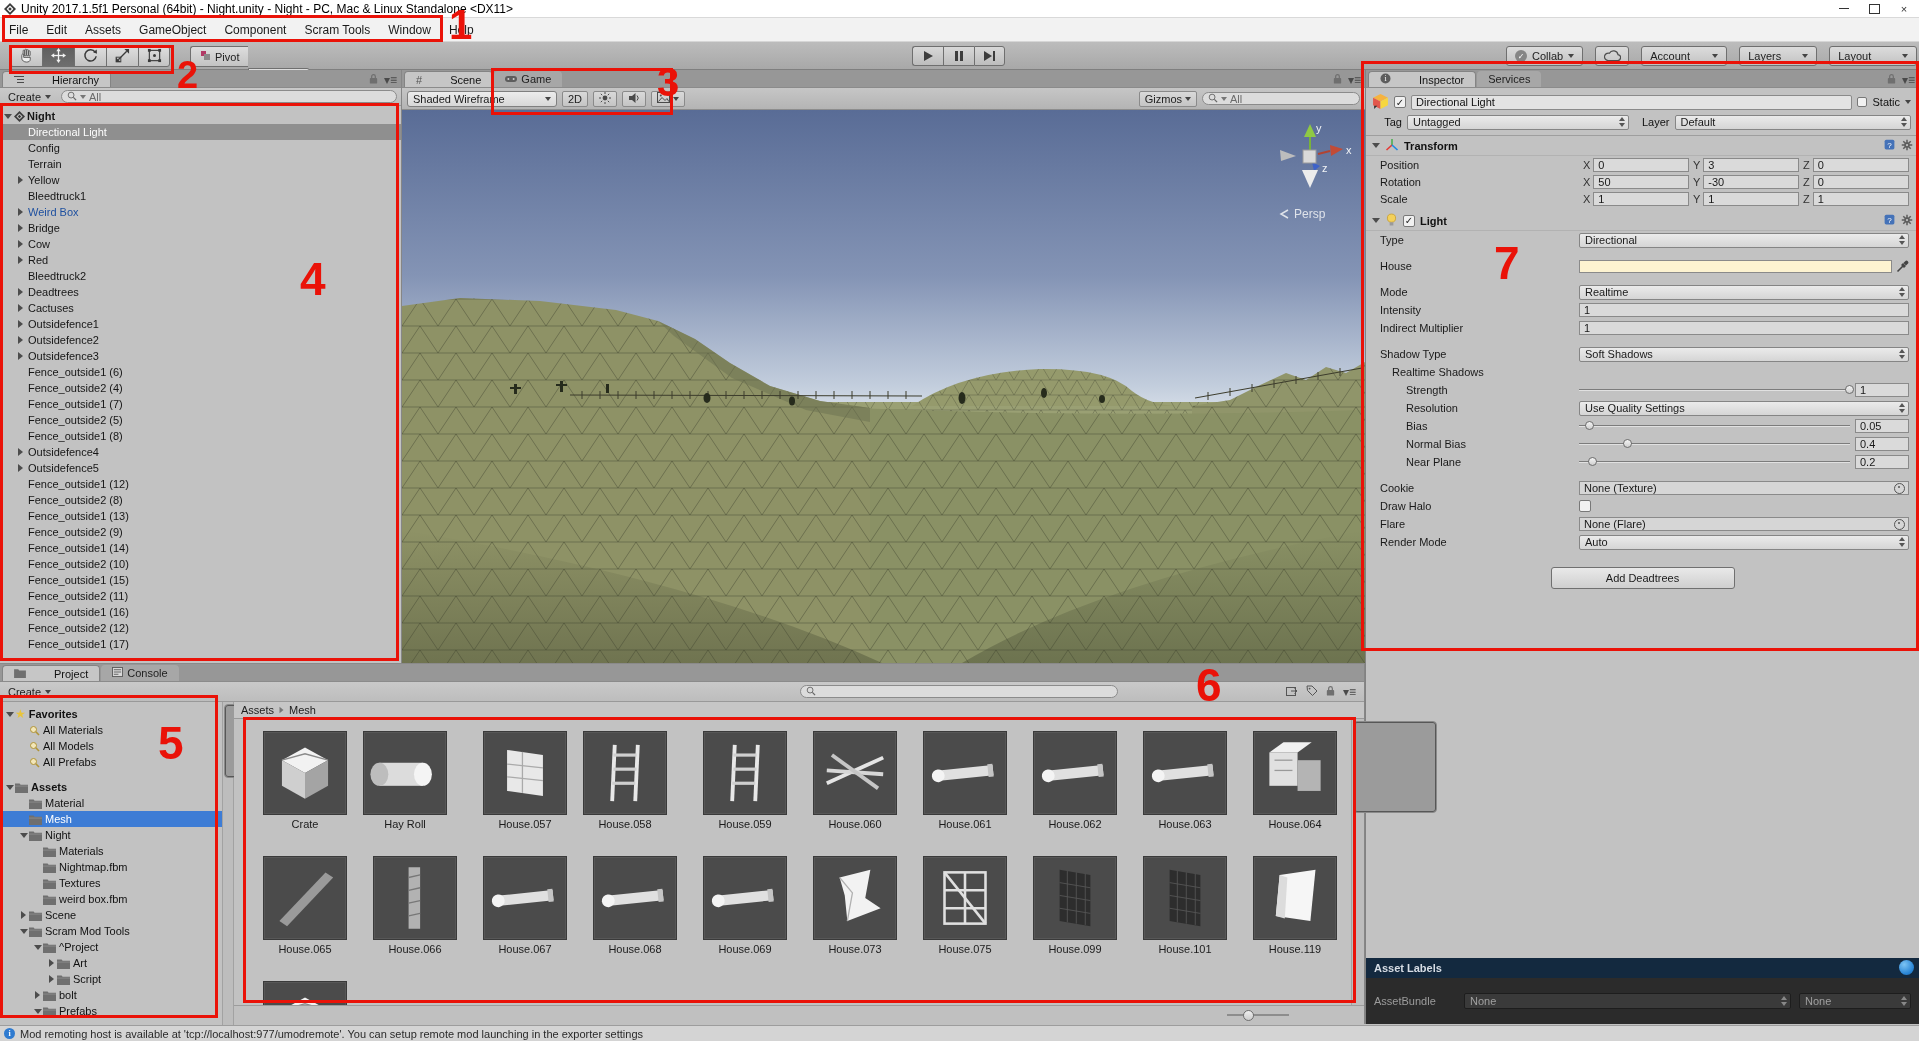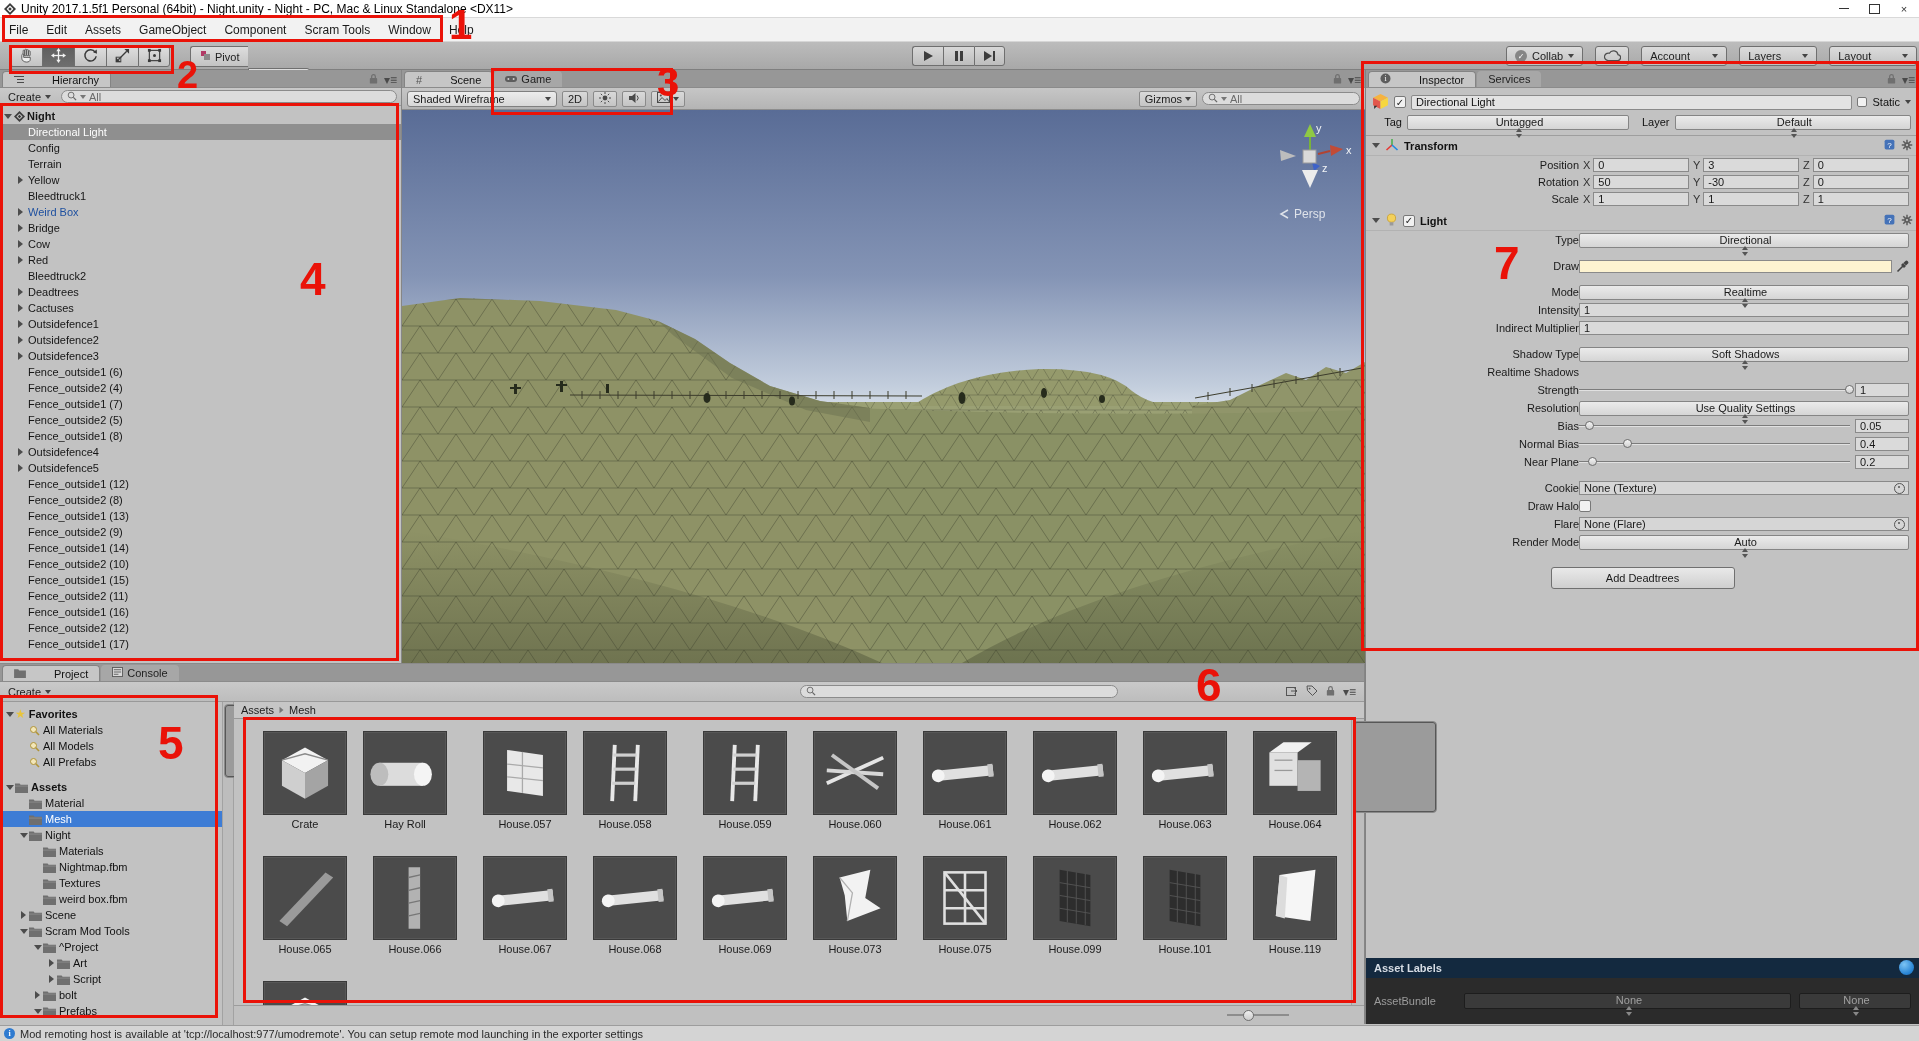--- a/index.html
+++ b/index.html
@@ -114,30 +114,30 @@
   
   .insp{left:1365px;top:70px;width:554px;height:954px;background:#c2c2c2;border-left:1px solid #828282;position:absolute;}
   .insp-content{position:relative;height:870px;overflow:hidden;}
   .obj-header{padding:5px 8px 4px 6px;border-bottom:1px solid #9e9e9e;}
   .oh-row{display:flex;align-items:center;gap:5px;height:18px;}
   .name-field{flex:1;height:15px;background:#e3e3e3;border:1px solid #8a8a8a;border-radius:2px;display:flex;
               align-items:center;padding:0 4px;box-sizing:border-box;}
   .cb{width:12px;height:12px;background:#f1f1f1;border:1px solid #787878;border-radius:2px;box-sizing:border-box;
       display:flex;align-items:center;justify-content:center;font-size:10px;color:#1d1d1d;flex:none;}
   .dd{height:15px;background:linear-gradient(#ebebeb,#d5d5d5);border:1px solid #858585;border-radius:2px;
-      display:flex;align-items:center;justify-content:space-between;padding:0 2px 0 5px;box-sizing:border-box;color:#191919;flex-direction:column;}
+      display:flex;align-items:center;justify-content:space-between;padding:0 2px 0 5px;box-sizing:border-box;color:#191919;}
   .ud{width:7px;height:10px;position:relative;flex:none;}
   .ud::before{content:'';position:absolute;top:0;left:0;border-left:3.5px solid transparent;border-right:3.5px solid transparent;border-bottom:4px solid #555;}
   .ud::after{content:'';position:absolute;bottom:0;left:0;border-left:3.5px solid transparent;border-right:3.5px solid transparent;border-top:4px solid #555;}
   .comp-header{height:19px;display:flex;align-items:center;gap:5px;padding:0 6px;background:#c2c2c2;
                border-bottom:1px solid #b2b2b2;}
   .comp-header .title{font-weight:bold;}
   .comp-header .spacer{flex:1;}
   .insp-row{display:flex;align-items:center;padding:0 10px 0 14px;height:18px;}
-  .insp-label{width:199px;flex:none;color:#1a1a1a;box-sizing:border-box;text-align:right;}
+  .insp-label{width:199px;flex:none;color:#1a1a1a;box-sizing:border-box;}
   .insp-label.ind1{padding-left:12px;}
   .insp-label.ind2{padding-left:26px;}
   .insp-ctrl{flex:1;display:flex;align-items:center;min-width:0;}
   .insp-ctrl .dd{flex:1;}
   .inp{height:14px;background:#dadada;border:1px solid #8a8a8a;display:flex;align-items:center;padding:0 4px;
        box-sizing:border-box;color:#191919;}
   .insp-ctrl .inp{flex:1;}
   .inp.val{flex:none;width:54px;margin-left:5px;}
   .slider{flex:1;height:14px;position:relative;}
   .slider::before{content:'';position:absolute;left:0;right:0;top:6px;height:1px;background:#7c7c7c;box-shadow:0 1px 0 rgba(255,255,255,.5);}
@@ -881,21 +881,21 @@
         <div class="insp-row">
           <span class="insp-label">Type</span>
           <span class="insp-ctrl">
             <div class="dd">
               <span>Directional</span>
               <span class="ud"></span>
             </div>
           </span>
         </div>
         <div class="insp-row" style="margin-top: 8px;">
-          <span class="insp-label">Draw</span>
+          <span class="insp-label">House</span>
           <span class="insp-ctrl">
             <div class="colorbar" style="background:#fdf3d1;"></div>
             <span class="dropper">
               <svg width="13" height="13" viewBox="0 0 13 13">
                 <path d="M1.5 11.5 L7.5 5.5" stroke="#444" stroke-width="1.6"></path>
                 <path d="M7 3 L10 6 L8 8 L5 5 Z M9.2 1.2 a1.6 1.6 0 0 1 2.6 2.6 L10 5.6 7.4 3Z" fill="#444"></path>
               </svg>
             </span>
           </span>
         </div>

